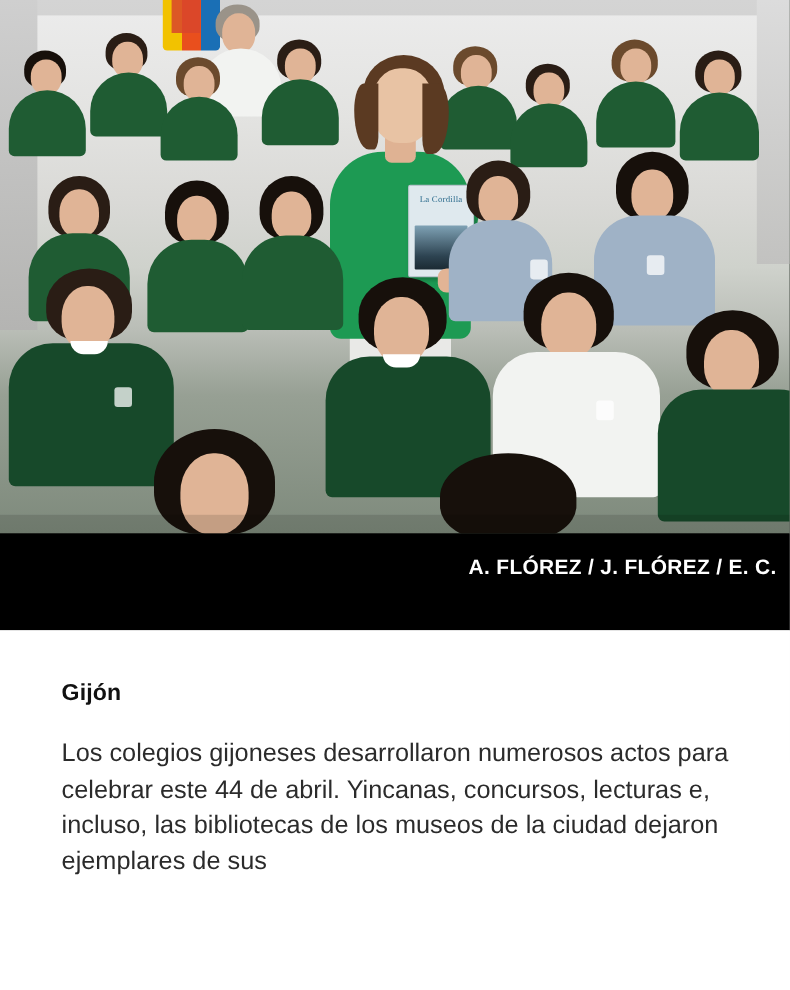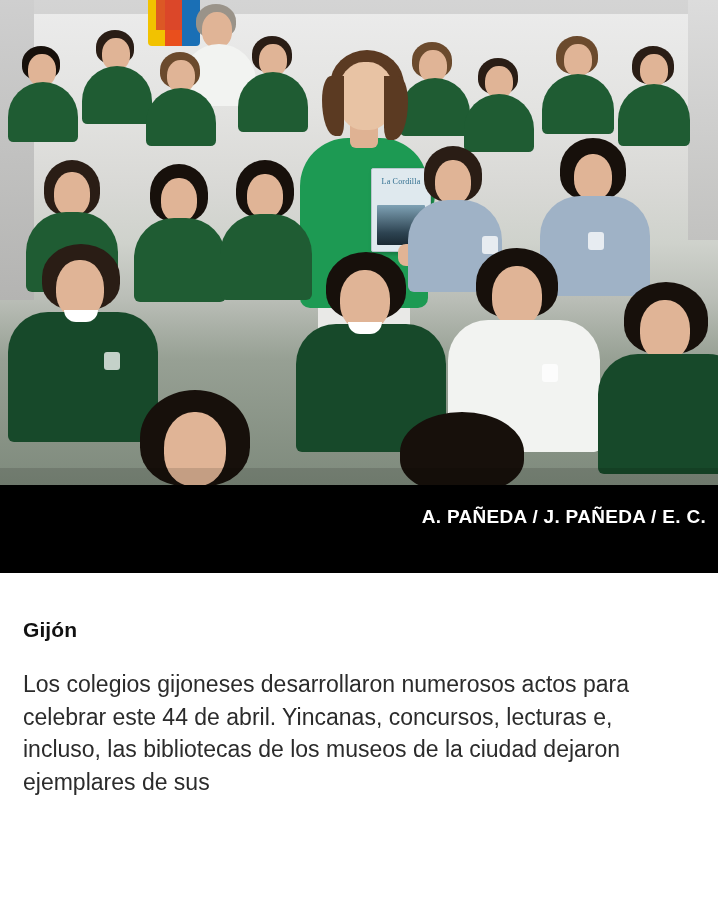--- a/index.html
+++ b/index.html
@@ -255,21 +255,21 @@
 
   
   .text-block {
     position: absolute;
     left: 0;
     top: 573px;
     width: 718px;
     height: 327px;
     background: #ffffff;
     box-sizing: border-box;
-    padding: 45px 38px 0 23px;
+    padding: 45px 38px 0 56px;
   }
   .kicker {
     font-size: 21px;
     font-weight: bold;
     color: #111111;
     margin: 0 0 6px 0;
     letter-spacing: .1px;
   }
   .headline {
     font-size: 35px;
@@ -422,21 +422,21 @@
         <div class="hair dark" style="left:140px; top:390px; width:110px; height:96px;"></div>
         <div class="head" style="left:164px; top:412px; width:62px; height:74px;"></div>
       </div>
       <div class="p">
         <div class="hair dark" style="left:400px; top:412px; width:124px; height:80px;"></div>
       </div>
       <div class="row-shadow" style="top:468px; height:18px;"></div>
     </div>
 
     <div class="caption-bar">
-      <div class="credit">A. PAÑEDA / J. PAÑEDA / E. C.</div>
+      <div class="credit">A. FLÓREZ / J. FLÓREZ / E. C.</div>
     </div>
   </div>
 
   <div class="text-block">
     <div class="kicker">Gijón</div>
     <p class="standfirst">Los colegios gijoneses desarrollaron numerosos actos para celebrar este 44 de abril. Yincanas, concursos, lecturas e, incluso, las bibliotecas de los museos de la ciudad dejaron ejemplares de sus</p>
   </div>
 
 </div>
 

